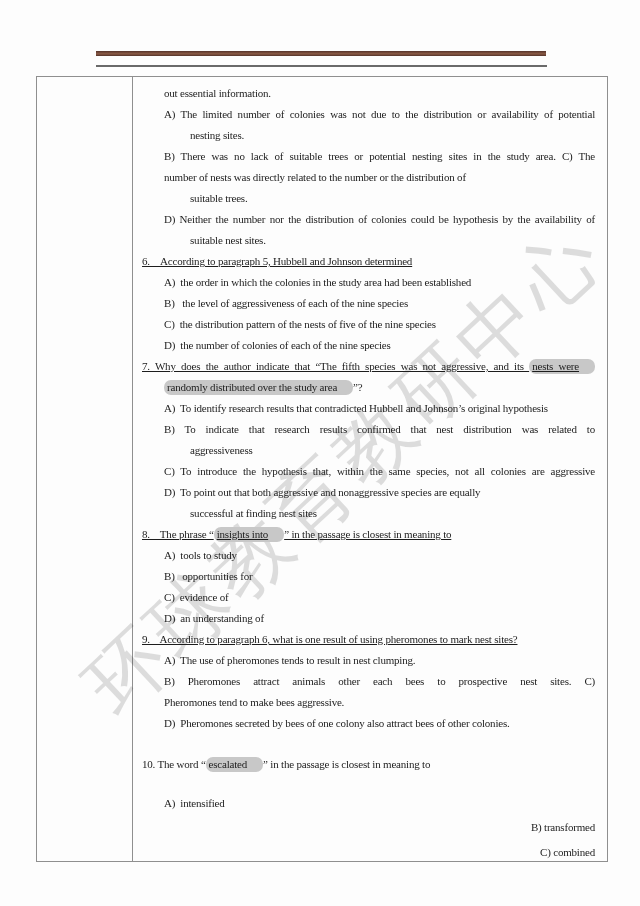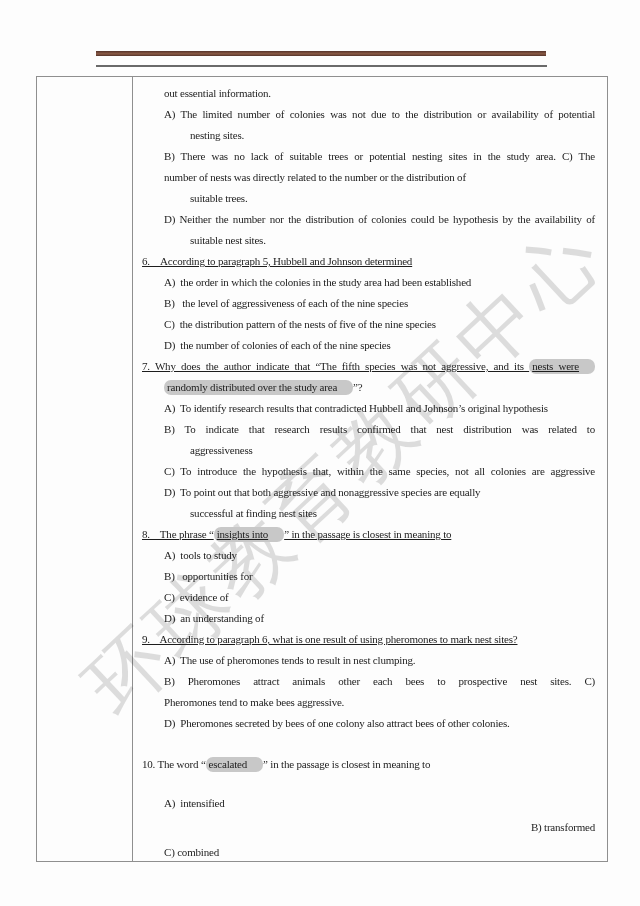--- a/index.html
+++ b/index.html
@@ -87,15 +87,15 @@
     <div class="line option"><span class="seg">C)&nbsp; evidence of</span></div>
     <div class="line option"><span class="seg">D)&nbsp; an understanding of</span></div>
     <div class="line question"><span class="seg">9.&nbsp;&nbsp;&nbsp; According to paragraph 6, what is one result of using pheromones to mark nest sites?</span></div>
     <div class="line option"><span class="seg">A)&nbsp; The use of pheromones tends to result in nest clumping.</span></div>
     <div class="line option just"><span class="seg">B)  Pheromones attract animals other each bees to prospective nest sites. C)</span></div>
     <div class="line option"><span class="seg">Pheromones tend to make bees aggressive.</span></div>
     <div class="line option"><span class="seg">D)&nbsp; Pheromones secreted by bees of one colony also attract bees of other colonies.</span></div>
     <div class="line question10" style="margin-top: 20px;"><span class="seg">10. The word “</span><span class="hl">escalated</span><span class="seg">” in the passage is closest in meaning to</span></div>
     <div class="line option" style="margin-top: 18px;"><span class="seg">A)&nbsp; intensified</span></div>
     <div class="line option" style="margin-top: 3px; text-align: right;"><span class="seg">B) transformed</span></div>
-    <div class="line option" style="margin-top: 4px;"><span class="seg">C) combined</span></div>
+    <div class="line option" style="margin-top: 4px; text-align: right;"><span class="seg">C) combined</span></div>
     <div class="line option"><span class="seg">D)&nbsp; lengthened</span></div>
   </div>
 
 </body></html>

